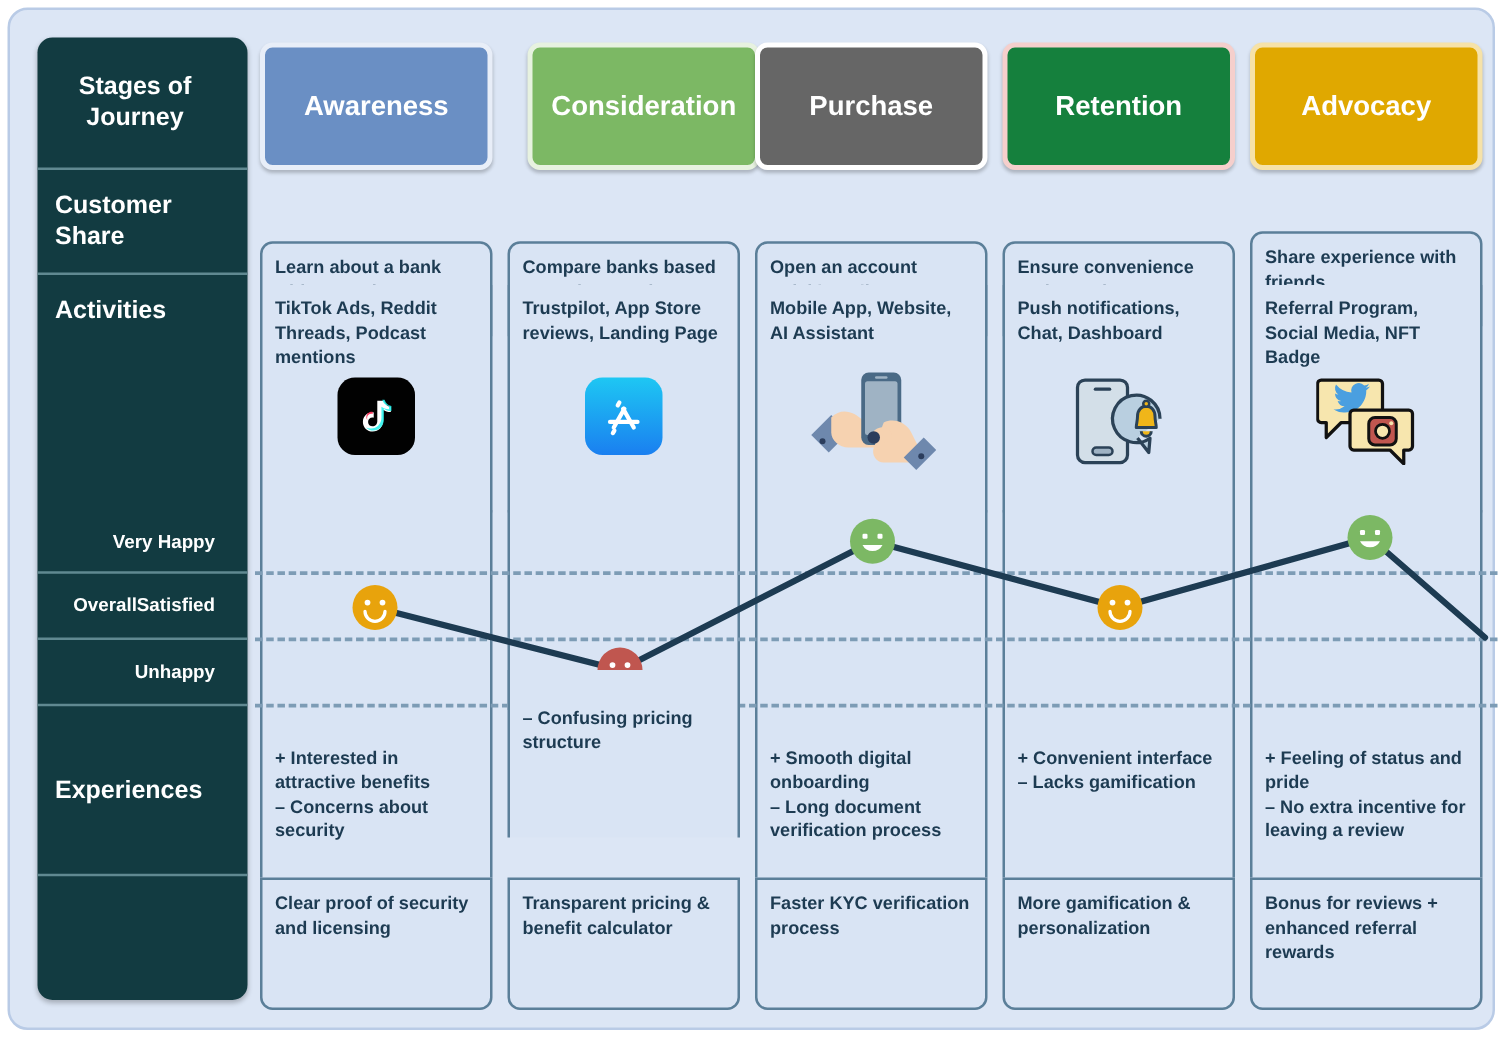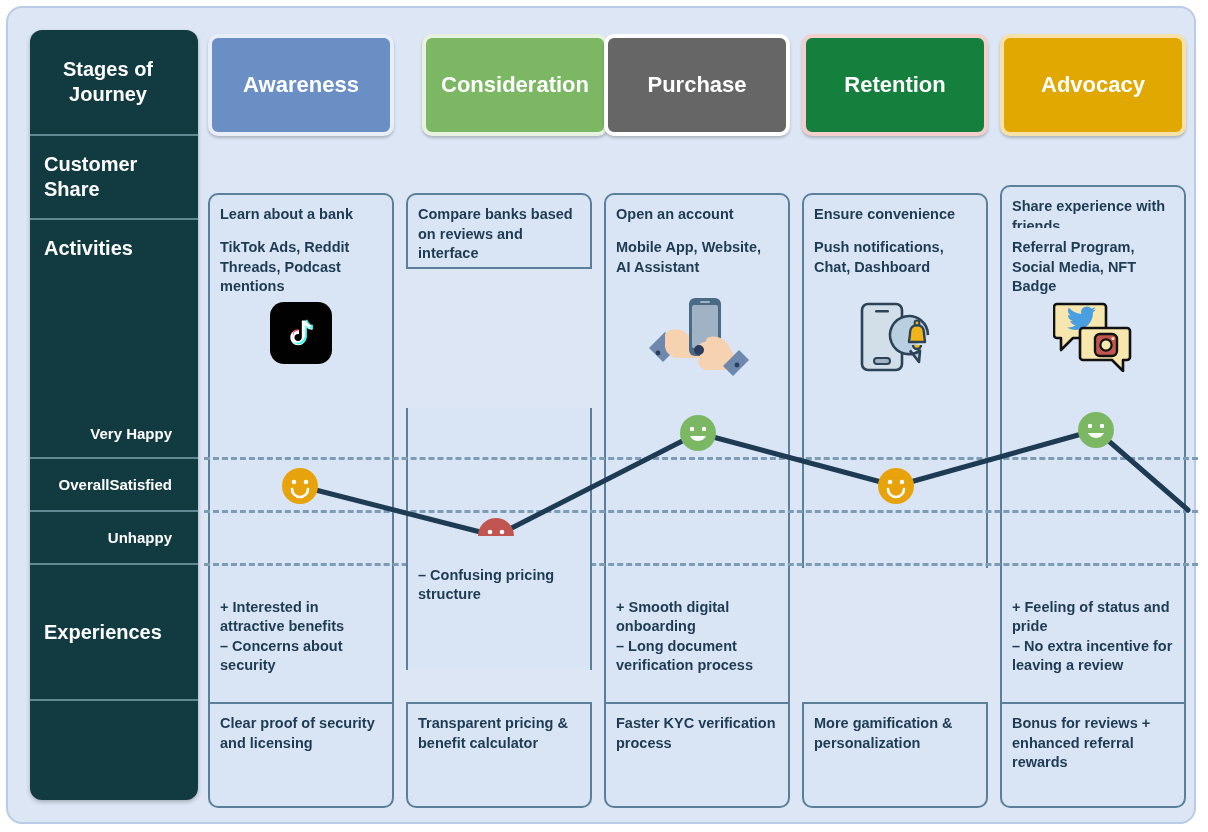--- a/index.html
+++ b/index.html
@@ -159,20 +159,36 @@
       <div class="tiktok">
         <svg width="38" height="38" viewBox="0 0 32 32">
           <path d="M21.2 5.5c.7 2.3 2.3 3.9 4.6 4.3v3.4c-1.9.1-3.6-.5-5.1-1.6v7.3c0 4.3-3.2 7.4-7.1 7.4-3.6 0-6.6-2.8-6.6-6.5 0-3.9 3.3-6.8 7.3-6.4v3.6c-2-.5-3.8.8-3.8 2.8 0 1.7 1.3 3 3 3 1.8 0 3.2-1.3 3.2-3.4V5.5h4.5z" fill="#ffffff"></path>
           <path d="M20 4.8c.7 2.3 2.3 3.9 4.6 4.3v2.1c-1.9.1-3.6-.5-5.1-1.6v7.3c0 4.3-3.2 7.4-7.1 7.4-1.2 0-2.3-.3-3.3-.8 1.2 1.3 3 2.1 4.9 2.1 3.9 0 7.1-3.1 7.1-7.4v-7.3c1.5 1.1 3.2 1.7 5.1 1.6V9.1c-2.3-.4-3.9-2-4.6-4.3H20z" fill="#25f4ee" opacity="0.85"></path>
           <path d="M12.9 12.9c-2 0-3.6 1.6-3.6 3.6 0 .9.3 1.6.8 2.2-.2-.4-.3-.9-.3-1.4 0-2 1.8-3.3 3.8-2.8v-1.5c-.2 0-.5-.1-.7-.1z" fill="#fe2c55" opacity="0.9"></path>
         </svg>
       </div>
     </div>
   </div>
 
+  <div class="cell mid nb" style="left:398px;top:220px;width:186px;height:182px;">
+    <span>Trustpilot, App Store reviews, Landing Page</span>
+    <div class="act-icon">
+      <div class="appstore">
+        <svg width="40" height="40" viewBox="0 0 40 40">
+          <g stroke="#ffffff" stroke-width="3.4" stroke-linecap="round" fill="none">
+            <path d="M12 29 L20.5 14"></path>
+            <path d="M28 29 L19.5 14"></path>
+            <path d="M16.5 9 L15.2 11.3"></path>
+            <path d="M9 24.5 L31 24.5"></path>
+            <path d="M12.5 31.5 L11.3 33.5"></path>
+          </g>
+        </svg>
+      </div>
+    </div>
+  </div>
 
   <div class="cell mid nb" style="left:596px;top:220px;width:186px;height:182px;">
     <span>Mobile App, Website, AI Assistant</span>
     <div class="act-icon" style="top:64px;">
       <svg width="104" height="94" viewBox="0 0 104 94">
 
         <path d="M4 56 L20 40 L34 54 L18 70 Z" fill="#6e88ad"></path>
         <circle cx="13" cy="61" r="2.4" fill="#2b3d5c"></circle>
 
         <path d="M20 42 C28 34 38 37 46 45 L58 57 C62 61 60 66 56 66 L34 66 C26 66 20 60 20 54 Z" fill="#f6d2b0"></path>
@@ -279,20 +295,23 @@
   </div>
 
   <div class="cell mid nb" style="left:200px;top:560px;width:186px;height:134px;white-space:pre-line;">
     <span>+ Interested in attractive benefits
 – Concerns about security</span></div>
   <div class="cell mid nb" style="left:398px;top:528px;width:186px;height:134px;white-space:pre-line;">
     <span>– Confusing pricing structure</span></div>
   <div class="cell mid nb" style="left:596px;top:560px;width:186px;height:134px;white-space:pre-line;">
     <span>+ Smooth digital onboarding
 – Long document verification process</span></div>
+  <div class="cell mid nb" style="left:794px;top:560px;width:186px;height:134px;white-space:pre-line;">
+    <span>+ Convenient interface
+– Lacks gamification</span></div>
   <div class="cell mid nb" style="left:992px;top:560px;width:186px;height:134px;white-space:pre-line;">
     <span>+ Feeling of status and pride
 – No extra incentive for leaving a review</span></div>
 
   <div class="cell bottom" style="left:200px;top:694px;width:186px;height:106px;">
     <span>Clear proof of security and licensing</span></div>
   <div class="cell bottom" style="left:398px;top:694px;width:186px;height:106px;">
     <span>Transparent pricing &amp; benefit calculator</span></div>
   <div class="cell bottom" style="left:596px;top:694px;width:186px;height:106px;">
     <span>Faster KYC verification process</span></div>

